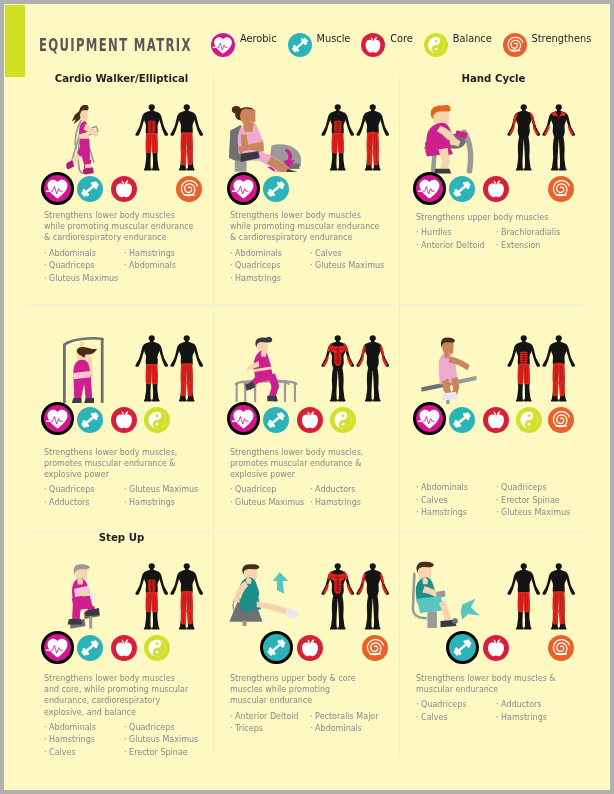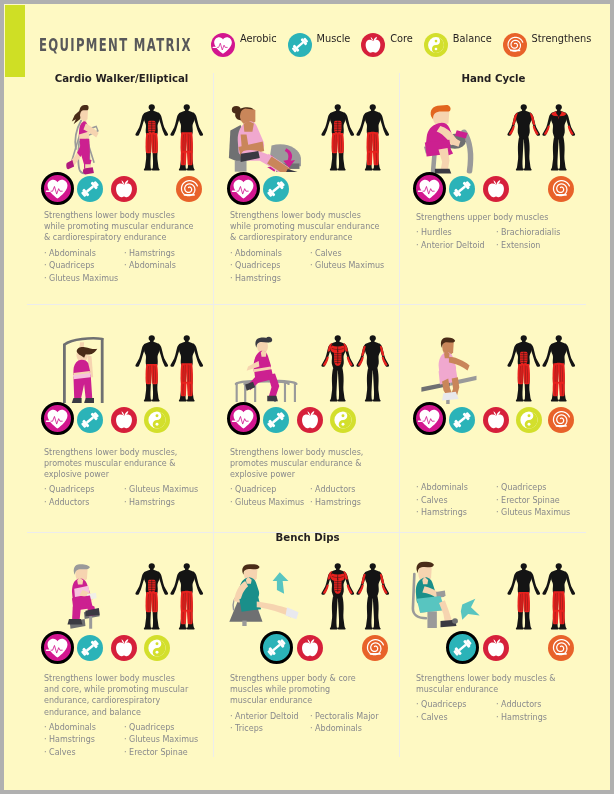--- a/index.html
+++ b/index.html
@@ -814,20 +814,21 @@
               <div class="mrow"><span class="bul">·</span> <span>Hamstrings</span></div>
             </div>
             <div class="mcol r">
               <div class="mrow"><span class="bul">·</span> <span>Quadriceps</span></div>
               <div class="mrow"><span class="bul">·</span> <span>Erector Spinae</span></div>
               <div class="mrow"><span class="bul">·</span> <span>Gluteus Maximus</span></div>
             </div>
           </div>
         </div>
         <div class="cell" style="left:1px;top:459px">
+          <div class="c-title">Step Up</div>
           <div class="art">
             <svg class="exfig" width="34.4" height="69.1" viewBox="0 0 46 100" preserveAspectRatio="none" style="left:38.1px;top:-1.9px">
 <g>
 
  <path fill="#6f7072" d="M24 74 L44 70 L45 80 L25 84 Z"></path>
  <rect x="31" y="80" width="4" height="18" fill="#9a9a9a"></rect>
 
  <path fill="#6f7072" d="M5 88 L25 84 L26 94 L6 98 Z"></path>
 
  <path fill="#f6d4b0" d="M20 9 C14 9 12 15 13 22 C14 29 20 31 25 29 L28 26 L29 11 Z"></path>
@@ -935,37 +936,36 @@
                 <circle cx="16" cy="16" r="10.6" fill="#fff"></circle>
                 <path fill="#d3df2c" d="M16 5.4 A10.6 10.6 0 0 1 16 26.6 A5.3 5.3 0 0 1 16 16 A5.3 5.3 0 0 0 16 5.4 Z"></path>
                 <circle cx="16" cy="10.7" r="1.8" fill="#d3df2c"></circle>
                 <circle cx="16" cy="21.3" r="1.8" fill="#fff"></circle>
               </svg></div>
           </div>
           <div class="desc" style="top:141px">
             <div class="dline">Strengthens lower body muscles</div>
             <div class="dline">and core, while promoting muscular</div>
             <div class="dline">endurance, cardiorespiratory</div>
-            <div class="dline">endurance, and balance</div>
+            <div class="dline">explosive, and balance</div>
           </div>
           <div class="mus" style="top:189.8px">
             <div class="mcol">
               <div class="mrow"><span class="bul">·</span> <span>Abdominals</span></div>
               <div class="mrow"><span class="bul">·</span> <span>Hamstrings</span></div>
               <div class="mrow"><span class="bul">·</span> <span>Calves</span></div>
             </div>
             <div class="mcol r">
               <div class="mrow"><span class="bul">·</span> <span>Quadriceps</span></div>
               <div class="mrow"><span class="bul">·</span> <span>Gluteus Maximus</span></div>
               <div class="mrow"><span class="bul">·</span> <span>Erector Spinae</span></div>
             </div>
           </div>
         </div>
         <div class="cell" style="left:187px;top:459px">
-          <div class="c-title">Bench Dips</div>
           <div class="art">
             <svg class="exfig" width="79.3" height="63.7" viewBox="0 0 110 100" preserveAspectRatio="none" style="left:10.9px;top:-0.6px">
 <g>
 
  <path fill="#6f7072" d="M22 50 L38 50 L52 94 L6 94 Z"></path>
  <rect x="24" y="92" width="6" height="9" fill="#9a9a9a"></rect>
  <path fill="none" stroke="#9a9a9a" stroke-width="2" d="M20 50 C12 56 10 66 12 76"></path>
 
  <path fill="#58c5c0" d="M66 30 L76 16 L88 30 L80 30 L82 50 L72 44 L72 30 Z"></path>
 

